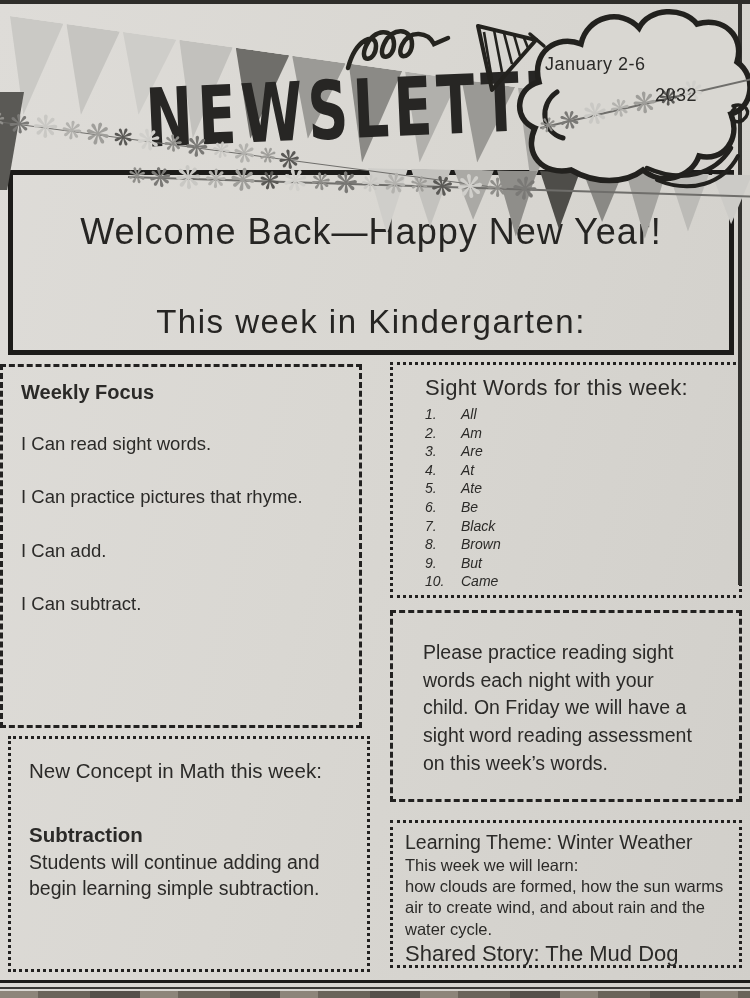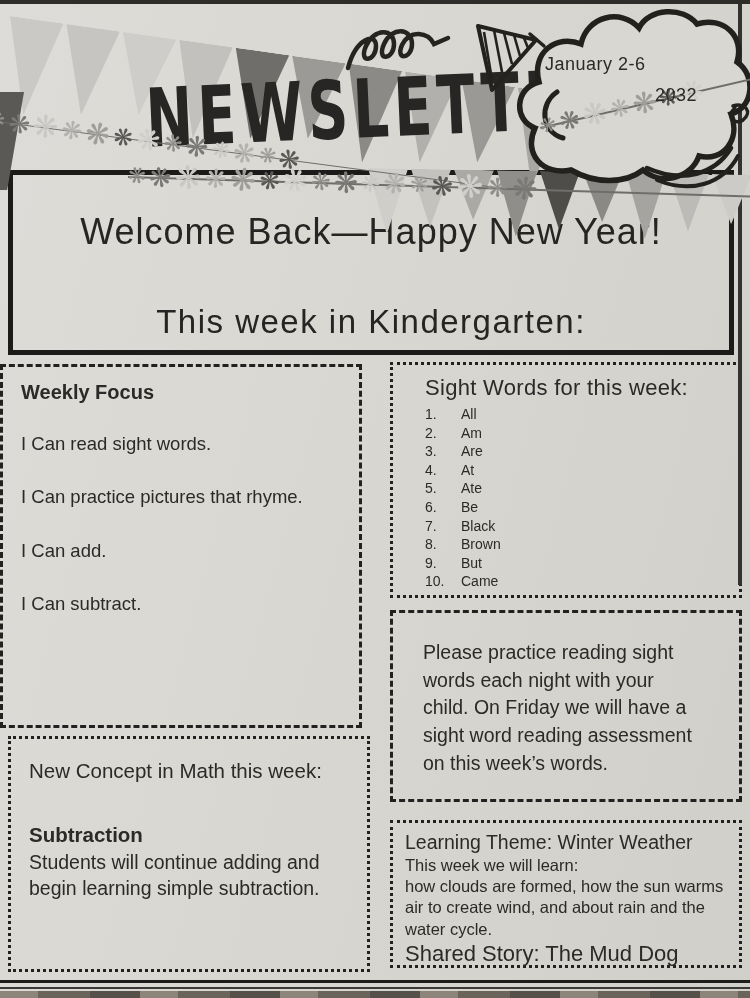--- a/index.html
+++ b/index.html
@@ -44,21 +44,21 @@
   .wf-box{left:0;top:364px;width:362px;height:364px;border:3.5px dashed #222120;padding:12px 14px;}
   .wf-title{font-weight:bold;font-size:20px;margin:2px 0 28px 4px;}
   .wf-item{font-size:18.5px;line-height:1.32;margin:0 0 29px 4px;}
   .wf-item:last-child{margin-bottom:0;}
   .math-box{left:8px;top:736px;width:362px;height:236px;border:3.5px dotted #222120;padding:16px 16px;}
   .math-title{font-size:20.5px;margin:4px 0 40px 2px;}
   .math-heading{font-weight:bold;font-size:20.5px;margin:0 0 2px 2px;}
   .math-body{font-size:19.5px;line-height:1.35;margin:0 0 0 2px;width:330px;}
   .sw-box{left:390px;top:362px;width:352px;height:236px;border:3.5px dotted #222120;padding:8px 0 0 0;}
   .sw-title{font-size:22px;margin:2px 0 4px 32px;letter-spacing:0.3px;}
-  .sw-list{counter-reset:sw;}
+  .sw-list{counter-reset:sw;font-style:italic;}
   .sw-item{counter-increment:sw;position:relative;padding-left:68px;font-size:14px;line-height:18.6px;}
   .sw-item::before{content:counter(sw) ".";position:absolute;left:32px;}
   .pr-box{left:390px;top:610px;width:352px;height:192px;border:3.5px dashed #222120;padding:14px 0 0 18px;}
   .pr-body{font-size:19.5px;line-height:1.42;width:278px;}
   .lt-box{left:390px;top:820px;width:352px;height:148px;border:3.5px dotted #222120;padding:8px 0 0 12px;}
   .lt-title{font-weight:normal;font-size:19.5px;margin:0 0 2px 0;}
   .lt-intro{font-size:16.5px;margin:0 0 1px 0;}
   .lt-body{font-size:16.5px;line-height:1.3;width:336px;margin:0;}
   .lt-story{font-size:22px;margin:1px 0 0 0;}
 </style>

